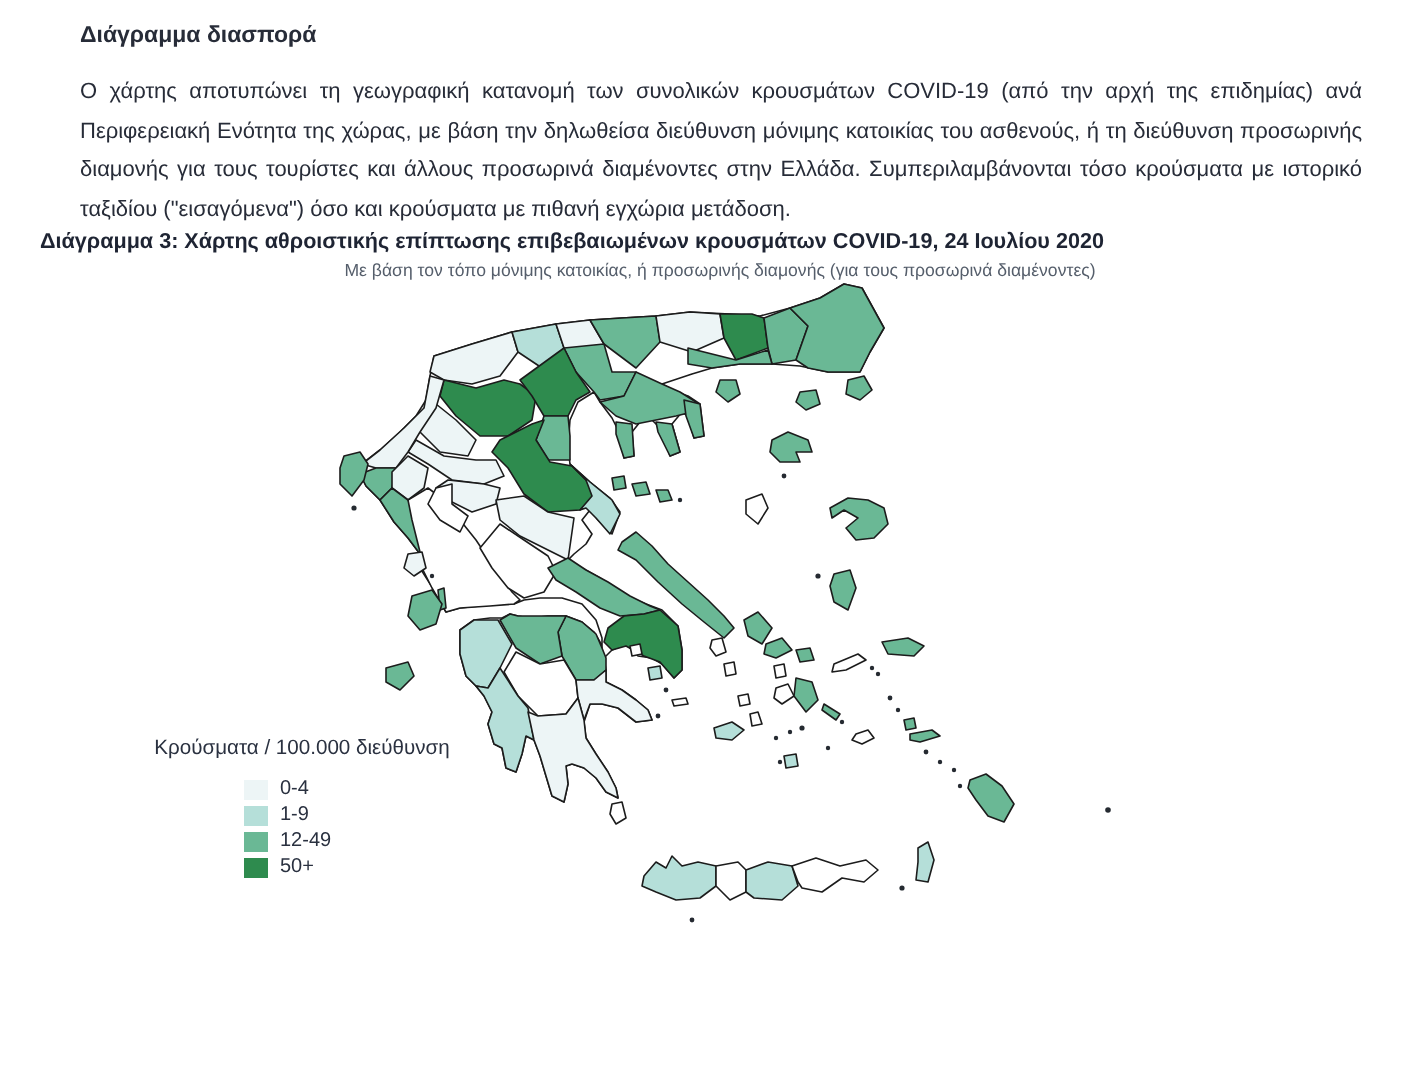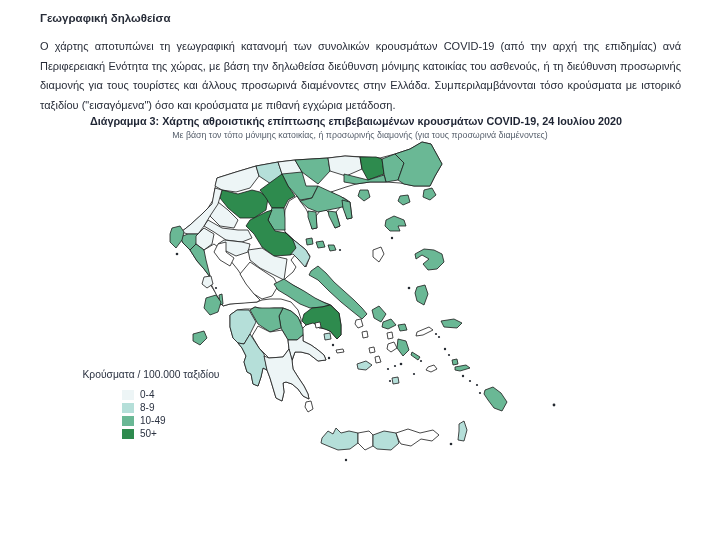--- a/index.html
+++ b/index.html
@@ -3,39 +3,39 @@
 <meta charset="utf-8">
 <style>
   html,body{margin:0;padding:0;}
   body{
     width:703px;height:544px;background:#ffffff;position:relative;
     font-family:"Liberation Sans","DejaVu Sans",sans-serif;overflow:hidden;
   }
   .heading{position:absolute;left:40px;top:12px;font-size:11.5px;font-weight:bold;color:#272c38;}
   .para{position:absolute;left:40px;top:37px;width:641px;font-size:11px;line-height:19.5px;
         color:#272c38;text-align:justify;}
-  .fig-title{position:absolute;left:20px;top:115px;width:672px;text-align:center;
+  .fig-title{position:absolute;left:20px;top:115px;width:672px;
              font-weight:bold;font-size:10.8px;color:#1e2433;}
   .fig-subtitle{position:absolute;left:24px;top:130px;width:672px;text-align:center;
                 font-size:8.8px;color:#555e6b;}
   .map-wrap{position:absolute;left:160px;top:138px;width:420px;height:340px;}
   svg polygon, svg path, svg ellipse{stroke:#1c1c1c;stroke-width:.8;stroke-linejoin:round;}
   .sil{fill:#ffffff;}
   .cw{fill:#ffffff;} .c0{fill:#edf5f6;} .c1{fill:#b5dfd9;} .c2{fill:#6ab895;} .c3{fill:#2e8b4e;}
   .dot{fill:#252a31;stroke:none;}
   .legend{position:absolute;left:62px;top:368px;width:178px;color:#2a3140;}
   .legend-title{text-align:center;font-size:10.3px;line-height:13.5px;}
   .legend-rows{margin-top:5px;margin-left:60px;}
   .legend-row{display:flex;align-items:flex-end;height:13px;font-size:10px;}
   .swatch{width:12px;height:10px;margin-right:6px;flex:0 0 12px;}
 </style>
 </head>
 <body>
 
-<div class="heading">Γεωγραφική δηλωθείσα</div>
+<div class="heading">Διάγραμμα διασπορά</div>
 
 <div class="para">Ο χάρτης αποτυπώνει τη γεωγραφική κατανομή των συνολικών κρουσμάτων COVID-19 (από την αρχή της επιδημίας) ανά Περιφερειακή Ενότητα της χώρας, με βάση την δηλωθείσα διεύθυνση μόνιμης κατοικίας του ασθενούς, ή τη διεύθυνση προσωρινής διαμονής για τους τουρίστες και άλλους προσωρινά διαμένοντες στην Ελλάδα.  Συμπεριλαμβάνονται τόσο κρούσματα με ιστορικό ταξιδίου ("εισαγόμενα") όσο και κρούσματα με πιθανή εγχώρια μετάδοση.</div>
 
 <div class="fig-title">Διάγραμμα 3: Χάρτης αθροιστικής επίπτωσης επιβεβαιωμένων κρουσμάτων COVID-19, 24 Ιουλίου 2020</div>
 <div class="fig-subtitle">Με βάση τον τόπο μόνιμης κατοικίας, ή προσωρινής διαμονής (για τους προσωρινά διαμένοντες)</div>
 
 <div class="map-wrap">
 <svg width="420" height="340" viewBox="0 0 420 340">
 
   <polygon class="sil" points="57,40 76,34 96,28 118,24 135,22 151,21 168,20 185,18 205,19 220,20 235,16 250,11 262,4 271,6 282,26 275,38 270,48 254,48 240,45 226,44 210,44 196,46 186,49 171,54 178,58 184,60 190,64 192,80 187,81 184,70 181,68 176,74 180,88 175,90 171,77 166,72 160,73 156,78 157,90 152,91 150,79 146,71 140,63 137,58 129,63 125,72 124,86 125,94 135,103 145,111 150,118 146,129 139,122 135,117 131,122 136,129 133,134 127,139 124,142 131,146 140,151 151,159 163,164 171,167 179,175 181,187 181,197 177,201 171,194 166,191 159,190 153,184 146,187 142,191 143,197 143,203 151,207 158,212 164,217 166,222 158,223 149,216 141,214 135,214 132,223 133,231 138,239 144,248 148,256 149,261 143,258 138,251 132,246 126,244 123,245 124,254 122,263 116,260 113,250 110,240 107,232 103,230 101,239 98,248 93,246 91,236 87,234 84,224 86,218 82,210 78,205 73,200 70,189 70,177 77,172 85,171 91,171 95,169 99,170 105,171 114,170 123,170 131,173 137,178 140,183 141,186 141,181 138,172 131,164 121,161 110,161 102,162 97,164 90,164 80,165 70,166 63,168 57,157 50,146 50,139 44,131 37,123 30,112 23,105 20,99 21,94 30,87 40,78 48,70 53,62 55,50"></polygon>
@@ -157,33 +157,33 @@
     <circle class="dot" cx="394" cy="267" r="1.4"></circle>
     <circle class="dot" cx="186" cy="322" r="1.2"></circle>
     <circle class="dot" cx="254" cy="236" r="1.1"></circle>
     <circle class="dot" cx="261" cy="223" r="1.1"></circle>
   </g>
 </svg>
 </div>
 
 <div class="legend">
   <div class="legend-title">
-    <div>Κρούσματα / 100.000 ταξιδίου</div>
+    <div>Κρούσματα / 100.000 διεύθυνση</div>
   </div>
   <div class="legend-rows">
     <div class="legend-row">
       <span class="swatch" style="background: rgb(237, 245, 246);"></span>
       <span>0-4</span>
     </div>
     <div class="legend-row">
       <span class="swatch" style="background: rgb(181, 223, 217);"></span>
-      <span>8-9</span>
+      <span>1-9</span>
     </div>
     <div class="legend-row">
       <span class="swatch" style="background: rgb(106, 184, 149);"></span>
-      <span>10-49</span>
+      <span>12-49</span>
     </div>
     <div class="legend-row">
       <span class="swatch" style="background: rgb(46, 139, 78);"></span>
       <span>50+</span>
     </div>
   </div>
 </div>
 
 </body></html>

